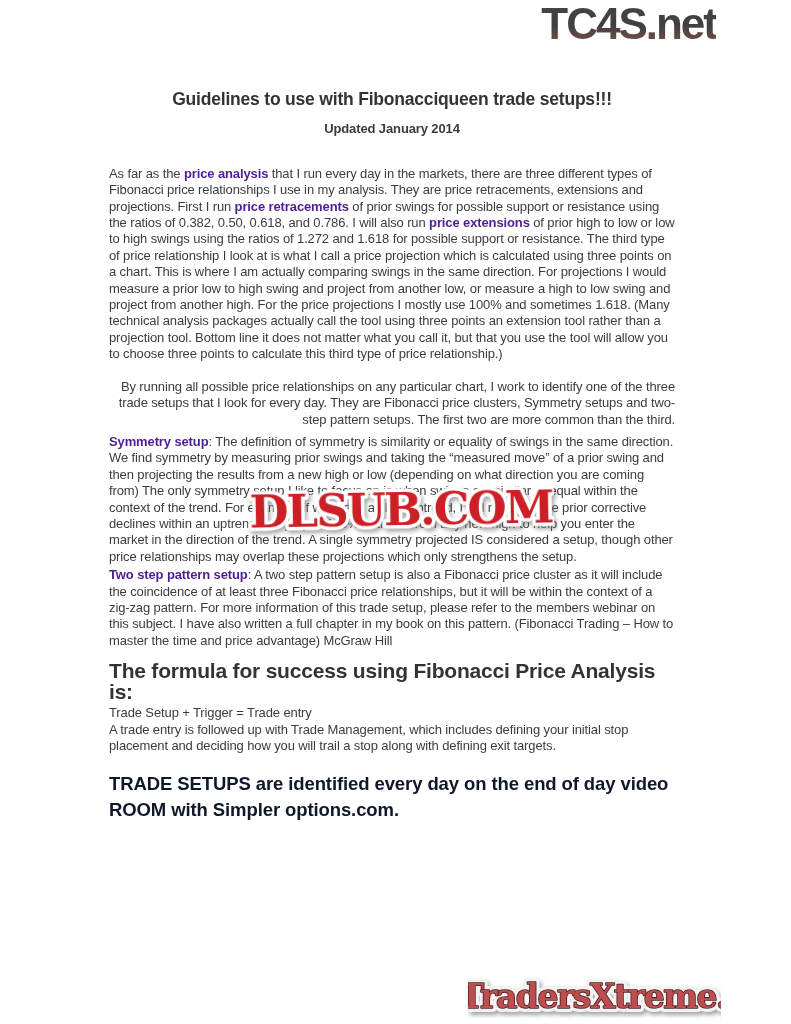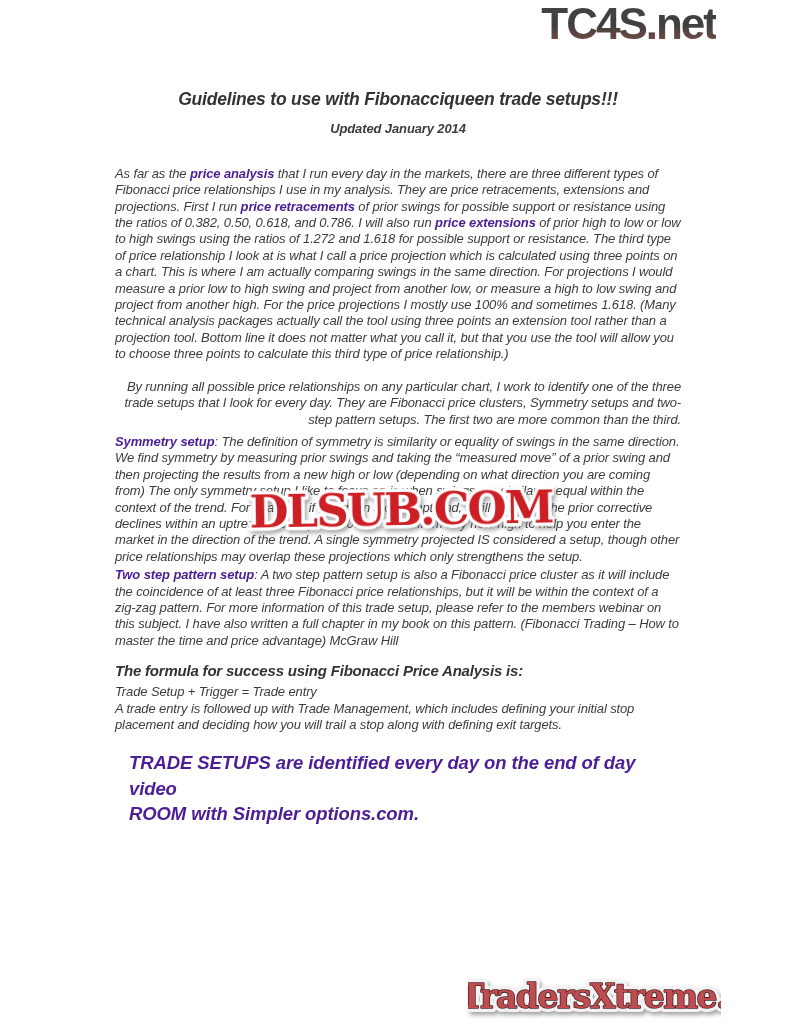--- a/index.html
+++ b/index.html
@@ -24,28 +24,27 @@
     background: linear-gradient(180deg, #454545 0%, #3f3f3f 52%, #6e4a46 82%, #99675d 100%);
     -webkit-background-clip: text;
     background-clip: text;
     color: #3f3f3f;
     -webkit-text-fill-color: transparent;
   }
 
   
   .content {
     position: absolute;
-    left: 115px;
+    left: 109px;
     top: 0;
     width: 566px;
     color: #3c3c3c;
     font-size: 13px;
     line-height: 16.4px;
     letter-spacing: -0.12px;
-    font-style: italic;
   }
 
   .doc-title {
     margin: 91px 0 0 0;
     text-align: center;
     font-size: 17.5px;
     font-weight: bold;
     color: #333333;
     letter-spacing: -0.2px;
   }
@@ -60,21 +59,21 @@
   .par { margin: 0; }
   .par b { color: #4c1d95; }
   .m-p1 { margin-top: 28px; }
   .m-p2 { margin-top: 16px; text-align: right; }
   .m-p3 { margin-top: 14px; }
   .m-p4 { margin-top: 6px; }
   .m-p5 { margin-top: 2px; }
 
   .formula-heading {
     margin: 11px 0 0 0;
-    font-size: 15px;
+    font-size: 21px;
     font-weight: bold;
     color: #333333;
     line-height: 21px;
     letter-spacing: -0.2px;
   }
   .formula-lines { margin-top: 3px; }
   .formula-line { margin: 0; }
 
   .highlight-block {
     margin-top: 17px;
@@ -123,21 +122,21 @@
 
     <p class="par m-p5"><b>Two step pattern setup</b><span>: A two step pattern setup is also a Fibonacci price cluster as it will include the coincidence of at least three Fibonacci price relationships, but it will be within the context of a zig-zag pattern. For more information of this trade setup, please refer to the members webinar on this subject. I have also written a full chapter in my book on this pattern. (Fibonacci Trading – How to master the time and price advantage) McGraw Hill</span></p>
 
     <h2 class="formula-heading">The formula for success using Fibonacci Price Analysis is:</h2>
 
     <div class="formula-lines">
       <div class="formula-line">Trade Setup + Trigger = Trade entry</div>
       <div class="formula-line">A trade entry is followed up with Trade Management, which includes defining your initial stop placement and deciding how you will trail a stop along with defining exit targets.</div>
     </div>
 
-    <div class="highlight-block" id="highlight-block" style="color: #4c1d95; margin-left: 14px;">
+    <div class="highlight-block" id="highlight-block" style="color: #0f172a;">
       <div>TRADE SETUPS are identified every day on the end of day video</div>
       <div>ROOM with Simpler options.com.</div>
     </div>
 
   </div>
 
   <div class="dlsub-watermark">
     <svg width="306" height="58">
       <text x="153" y="44" text-anchor="middle" font-family="DejaVu Serif, serif" font-weight="bold" font-size="45" letter-spacing="-2" id="dlsub-text" fill="#cc2026" stroke="#ffffff" stroke-width="7" paint-order="stroke" stroke-linejoin="round">DLSUB.COM</text>
     </svg>

